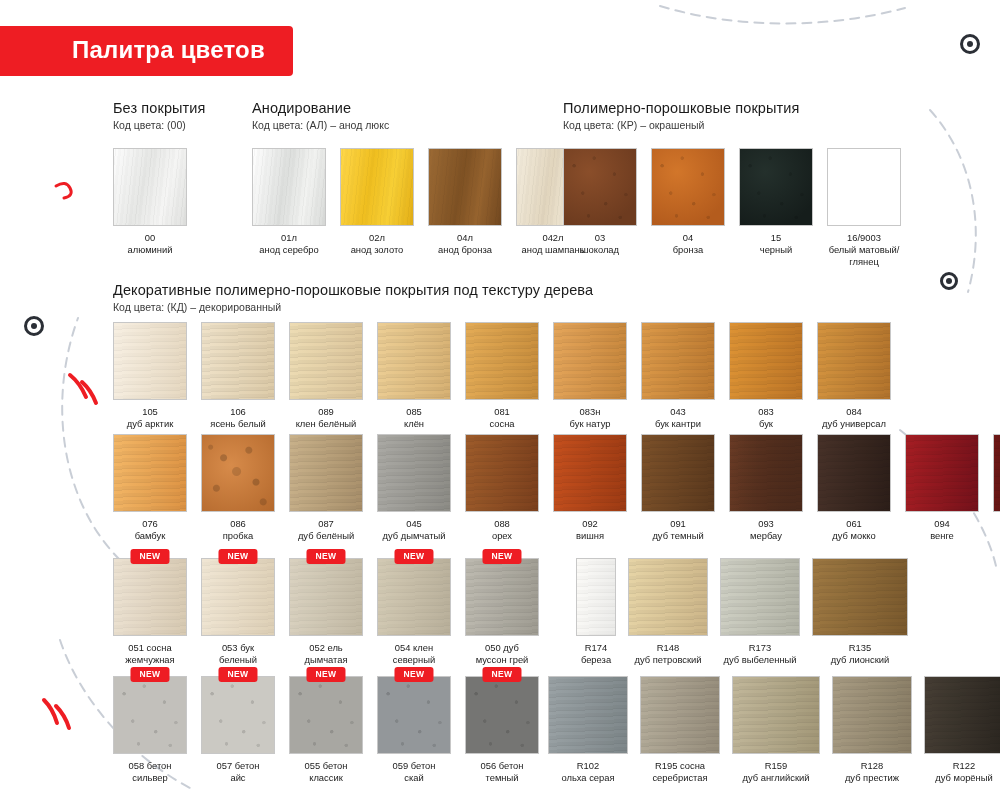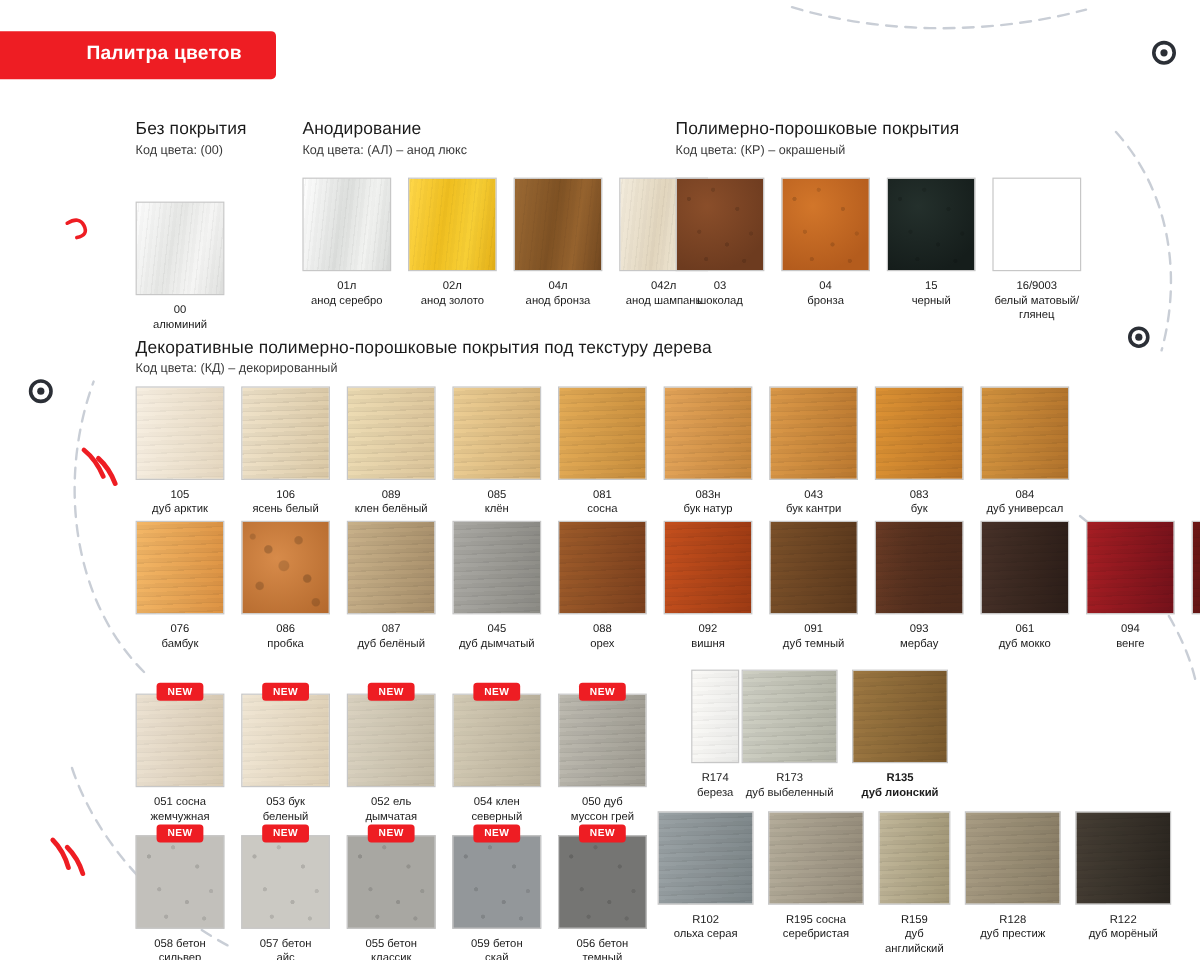--- a/index.html
+++ b/index.html
@@ -16,21 +16,21 @@
   .deco { position: absolute; pointer-events: none; }
   .dash-arc { stroke: #c9ced6; stroke-width: 2; fill: none; stroke-dasharray: 9 7; stroke-linecap: round; }
   .ring { position: absolute; border-radius: 50%; background: #fff; border: 3px solid #2b2f36; }
   .ring i { position: absolute; left: 50%; top: 50%; width: 6px; height: 6px; margin: -3px 0 0 -3px; background: #2b2f36; border-radius: 50%; display: block; }
 
   
   .title-banner {
     position: absolute; left: 0; top: 26px;
     background: #ee1d23; color: #fff;
     padding: 10px 28px 12px 72px;
-    font-size: 16px; font-weight: bold; letter-spacing: .2px;
+    font-size: 24px; font-weight: bold; letter-spacing: .2px;
     border-radius: 0 4px 4px 0;
   }
 
   
   .sec-title { font-size: 14.5px; font-weight: normal; color: #1b1b1b; letter-spacing: .1px; }
   .sec-sub { font-size: 10.5px; color: #3a3a3a; margin-top: 3px; }
 
   
   .group { position: absolute; }
   .row { display: flex; }
@@ -43,21 +43,21 @@
     margin-top: 6px; text-align: center;
     font-size: 9.4px; line-height: 1.25; color: #1b1b1b;
   }
 
   .new-badge {
     position: absolute; left: 50%; transform: translateX(-50%);
     top: -9px; background: #ee1d23; color: #fff;
     font-size: 8.5px; font-weight: bold; letter-spacing: .4px;
     padding: 2px 9px 3px; border-radius: 3px; z-index: 3;
   }
-  .chip-wrap { position: relative; margin-top: 20px; }
+  .chip-wrap { position: relative; }
   .grain {
     position: absolute; inset: -10%;
     background-image: repeating-linear-gradient(
       96deg, rgba(0,0,0,.10) 0px, rgba(0,0,0,.10) 1px,
       rgba(255,255,255,.09) 1px, rgba(255,255,255,.09) 3px,
       rgba(0,0,0,.04) 3px, rgba(0,0,0,.04) 6px,
       rgba(255,255,255,.05) 6px, rgba(255,255,255,.05) 9px);
     mix-blend-mode: multiply; opacity: .55;
   }
   .grain.soft { opacity: .3; }
@@ -459,33 +459,39 @@
               <div class="speck"></div>
             </div>
           </div>
         <div class="cap"><span>056 бетон</span><br><span>темный</span></div>
         </div>
     </div>
   </div>
 
   <div class="group" style="left:548px;top:558px;">
     <div class="row">
-      <div class="sw" style="width:68px;margin-right:2px;padding-left:28px;">
+      <div class="sw" style="width:68px;margin-right:12px;padding-left:28px;">
         <div class="chip" style="background:linear-gradient(95deg,#fbfaf7,#ececea);">
             <div class="grain vert soft"></div>
           </div>
         <div class="cap"><span>R174</span><br><span>береза</span></div>
         </div>
       <div class="sw" style="width:80px;margin-right:12px;">
+        <div class="chip" style="background:linear-gradient(95deg,#e6d4a6,#cdb689);">
+            <div class="grain vert"></div>
+          </div>
+        <div class="cap"><span>R148</span><br><span>дуб петровский</span></div>
+        </div>
+      <div class="sw" style="width:80px;margin-right:12px;">
         <div class="chip" style="background:linear-gradient(95deg,#cfd0c4,#b3b4a7);">
             <div class="grain vert"></div>
           </div>
         <div class="cap"><span>R173</span><br><span>дуб выбеленный</span></div>
         </div>
-      <div class="sw" style="width:80px;margin-right:0;font-weight:bold;">
+      <div class="sw" style="width:96px;margin-right:0;">
         <div class="chip" style="background:linear-gradient(95deg,#9d7842,#7b5a2d);">
             <div class="grain vert"></div>
           </div>
         <div class="cap"><span>R135</span><br><span>дуб лионский</span></div>
         </div>
     </div>
   </div>
 
   <div class="group" style="left:548px;top:676px;">
     <div class="row">
@@ -494,21 +500,21 @@
             <div class="grain vert"></div>
           </div>
         <div class="cap"><span>R102</span><br><span>ольха серая</span></div>
         </div>
       <div class="sw" style="width:80px;margin-right:12px;">
         <div class="chip" style="background:linear-gradient(95deg,#b4ac9a,#968d7b);">
             <div class="grain vert"></div>
           </div>
         <div class="cap"><span>R195 сосна</span><br><span>серебристая</span></div>
         </div>
-      <div class="sw" style="width:60px;margin-right:12px;">
+      <div class="sw" style="width:88px;margin-right:12px;">
         <div class="chip" style="background:linear-gradient(95deg,#c1b79a,#a39878);">
             <div class="grain vert"></div>
           </div>
         <div class="cap"><span>R159</span><br><span>дуб английский</span></div>
         </div>
       <div class="sw" style="width:80px;margin-right:12px;">
         <div class="chip" style="background:linear-gradient(95deg,#a89c83,#8a7e66);">
             <div class="grain vert"></div>
           </div>
         <div class="cap"><span>R128</span><br><span>дуб престиж</span></div>

